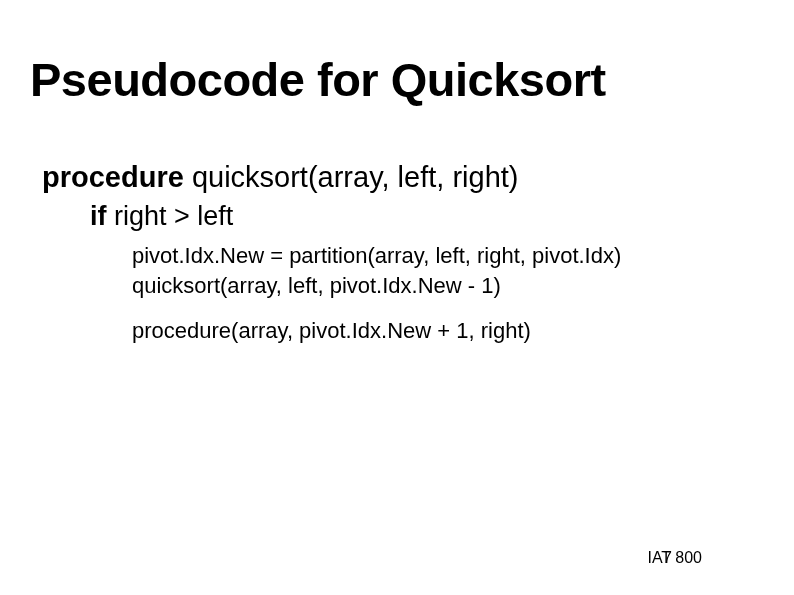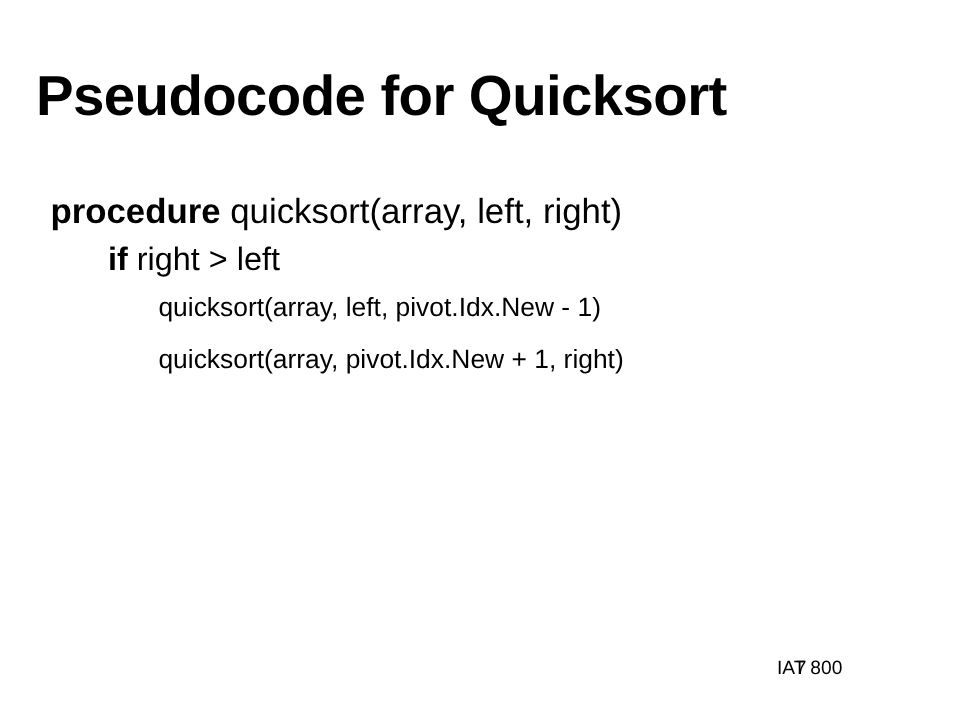--- a/index.html
+++ b/index.html
@@ -90,22 +90,23 @@
   <div class="title">Pseudocode for Quicksort</div>
 
   <div class="body">
     <div class="line1">
       <span class="bold">procedure</span><span> quicksort(array, left, right)</span>
     </div>
     <div class="line2">
       <span class="bold">if</span><span> right &gt; left</span>
     </div>
     <div class="codeblock">
+      <div class="cline">pivot.Idx.New = partition(array, left, right, pivot.Idx)</div>
       <div class="cline">quicksort(array, left, pivot.Idx.New - 1)</div>
       <div class="gap"></div>
-      <div class="cline">quicksort(array, pivot.Idx.New + 1, right)</div>
+      <div class="cline">procedure(array, pivot.Idx.New + 1, right)</div>
     </div>
   </div>
 
   <div class="footer-center">IAT 800</div>
   <div class="footer-right">7</div>
 
 </div>
 
 </body></html>

